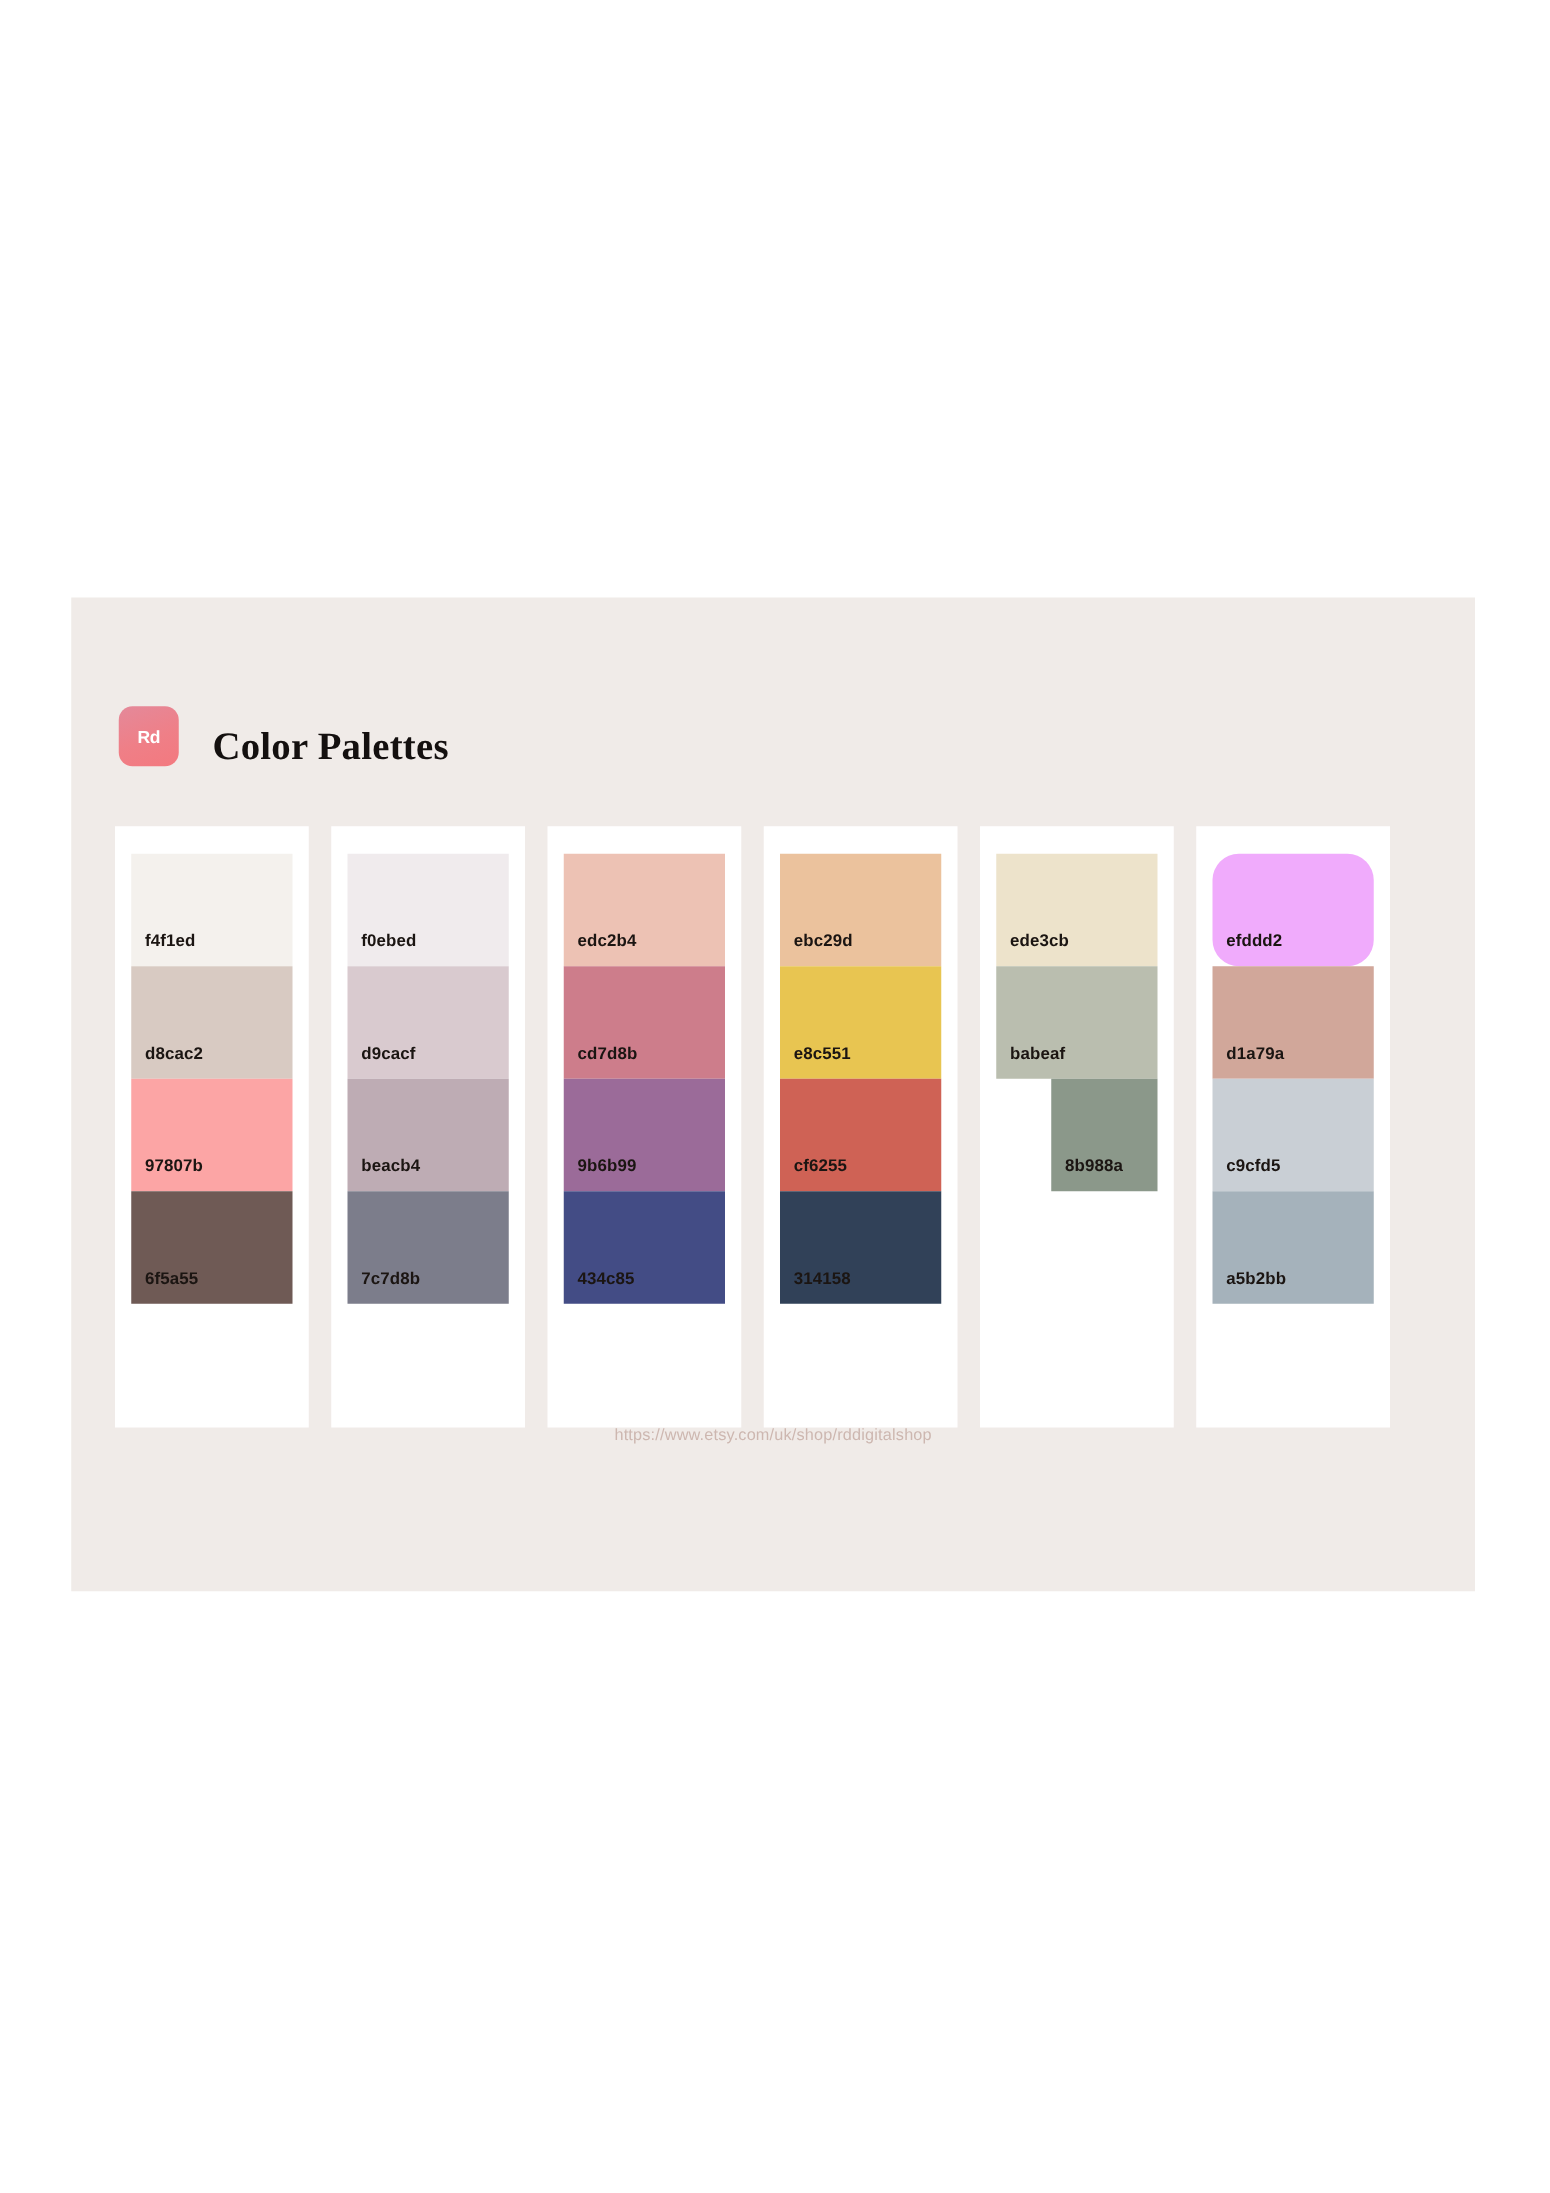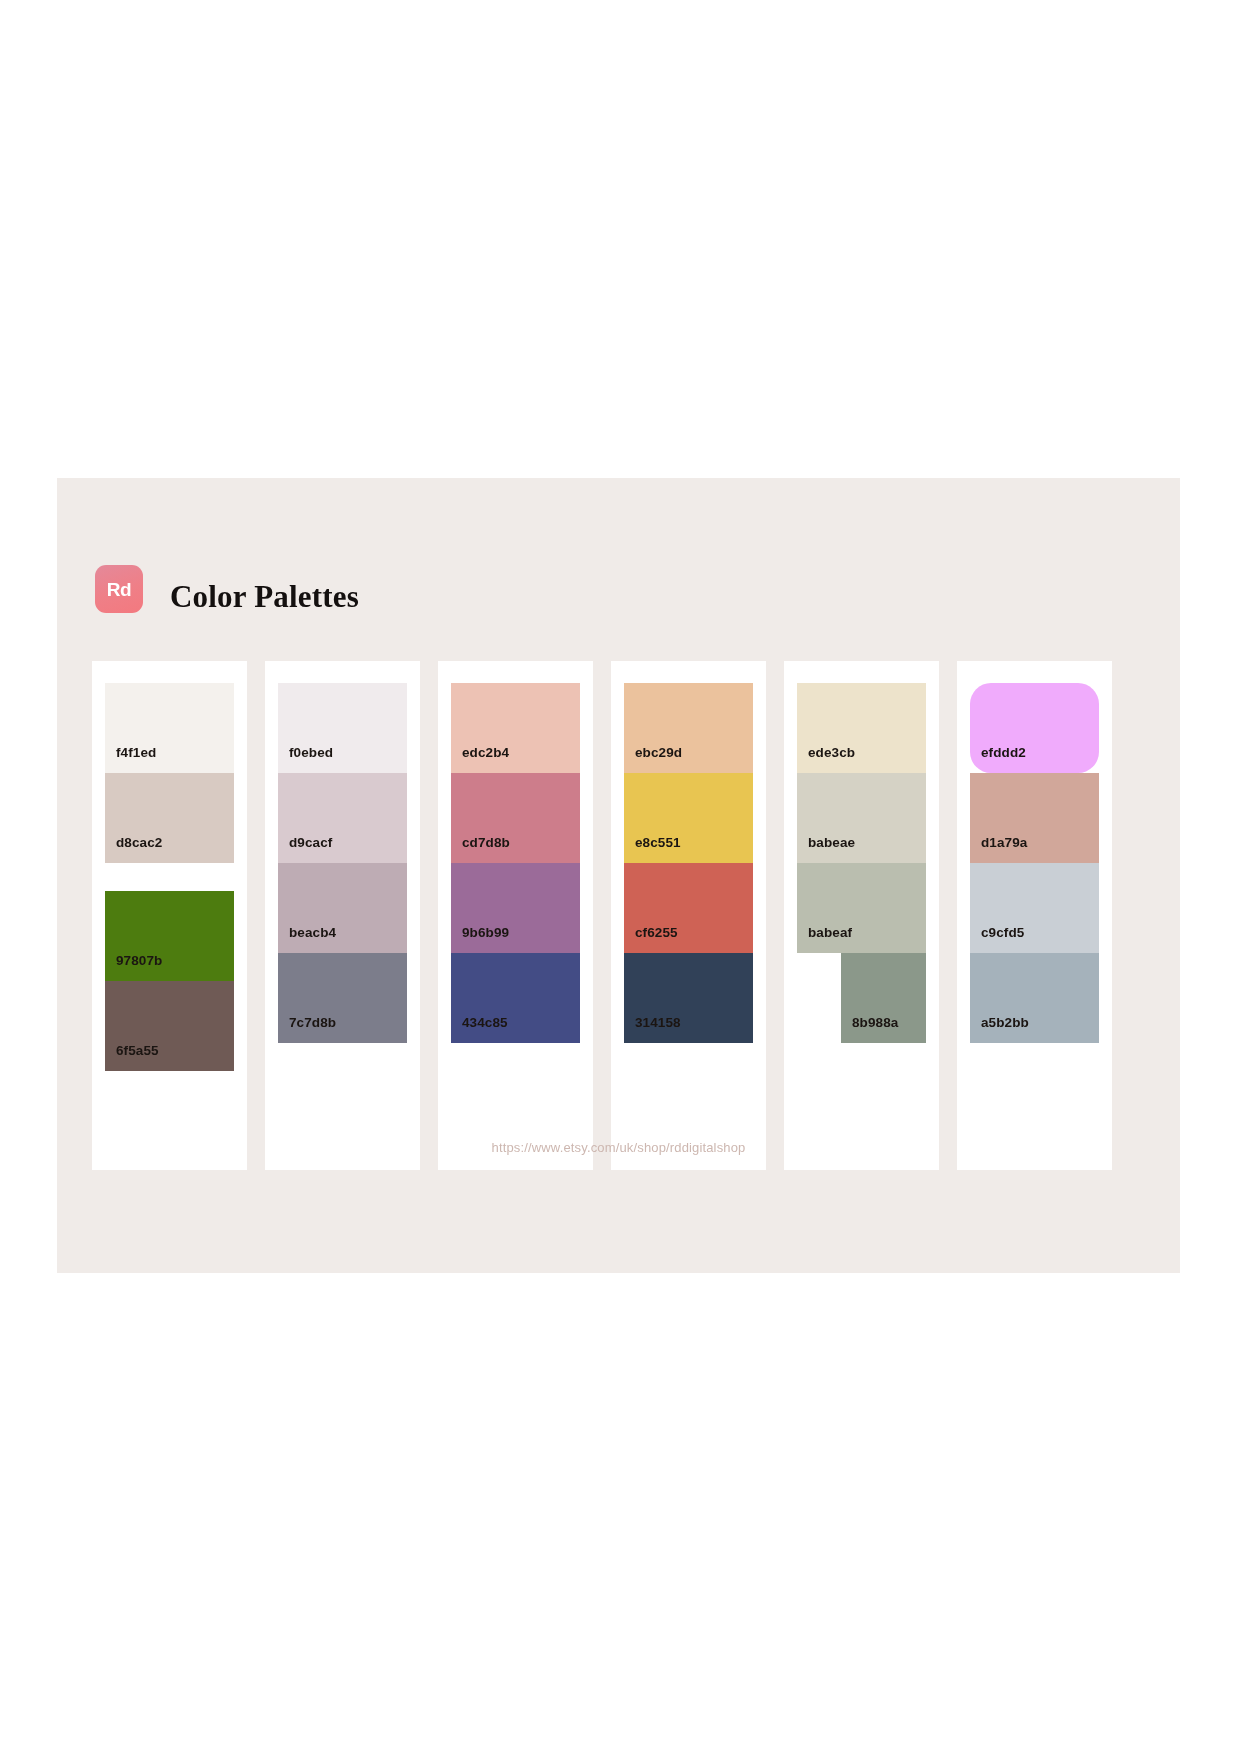--- a/index.html
+++ b/index.html
@@ -39,21 +39,21 @@
     border-radius: 11px;
     background: linear-gradient(160deg, #e4899a 0%, #ef7f87 55%, #f3797f 100%);
     display: flex;
     align-items: center;
     justify-content: center;
     flex: 0 0 auto;
   }
   .logo-badge span {
     color: #ffffff;
     font-family: "Liberation Sans", sans-serif;
-    font-size: 19px;
+    font-size: 14px;
     font-weight: bold;
     letter-spacing: -0.3px;
     line-height: 1;
   }
   .page-title {
     margin-left: 27px;
     font-family: "Liberation Serif", serif;
     font-size: 31px;
     font-weight: bold;
     color: #14100f;
@@ -130,21 +130,21 @@
   <div class="palette-strip">
 
   <div class="palette-card">
         <div class="swatch-stack">
           <div class="swatch" style="background: rgb(244, 241, 237);">
             <div class="swatch-label">f4f1ed</div>
           </div>
           <div class="swatch" style="background: rgb(216, 202, 194);">
             <div class="swatch-label">d8cac2</div>
           </div>
-          <div class="swatch" style="background: #4d7c0f; margin-top: 28px;">
+          <div class="swatch" style="background: #fca5a5;">
             <div class="swatch-label">97807b</div>
           </div>
           <div class="swatch" style="background: rgb(111, 90, 85);">
             <div class="swatch-label">6f5a55</div>
           </div>
         </div>
       </div>
       <div class="palette-card">
         <div class="swatch-stack">
           <div class="swatch" style="background: rgb(240, 235, 237);">
@@ -191,23 +191,20 @@
           <div class="swatch" style="background: rgb(49, 65, 88);">
             <div class="swatch-label">314158</div>
           </div>
         </div>
       </div>
       <div class="palette-card">
         <div class="swatch-stack">
           <div class="swatch" style="background: rgb(237, 227, 203);">
             <div class="swatch-label">ede3cb</div>
           </div>
-          <div class="swatch" style="background: rgb(213, 210, 197);">
-            <div class="swatch-label">babeae</div>
-          </div>
           <div class="swatch" style="background: rgb(186, 190, 175);">
             <div class="swatch-label">babeaf</div>
           </div>
           <div class="swatch" style="background: rgb(139, 152, 138); margin-left: 44px;">
             <div class="swatch-label">8b988a</div>
           </div>
         </div>
       </div>
       <div class="palette-card">
         <div class="swatch-stack">

